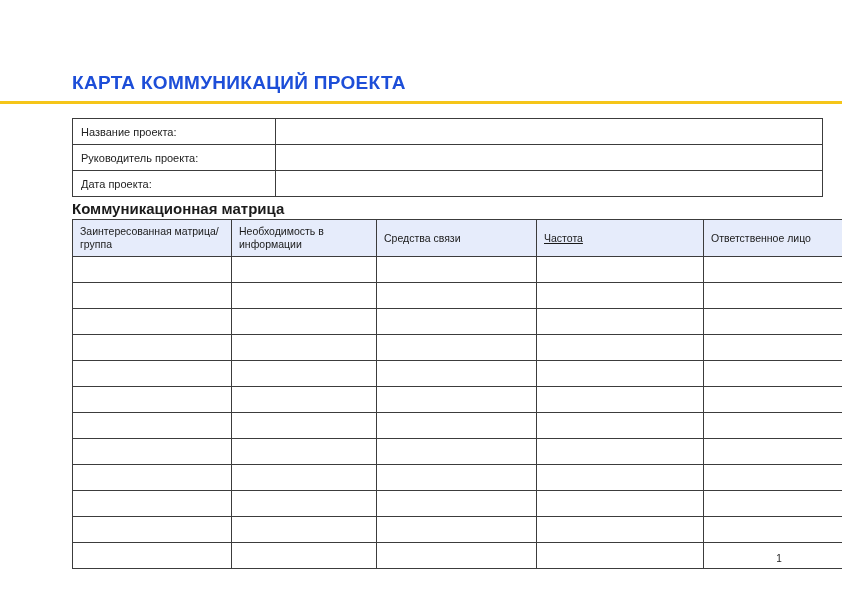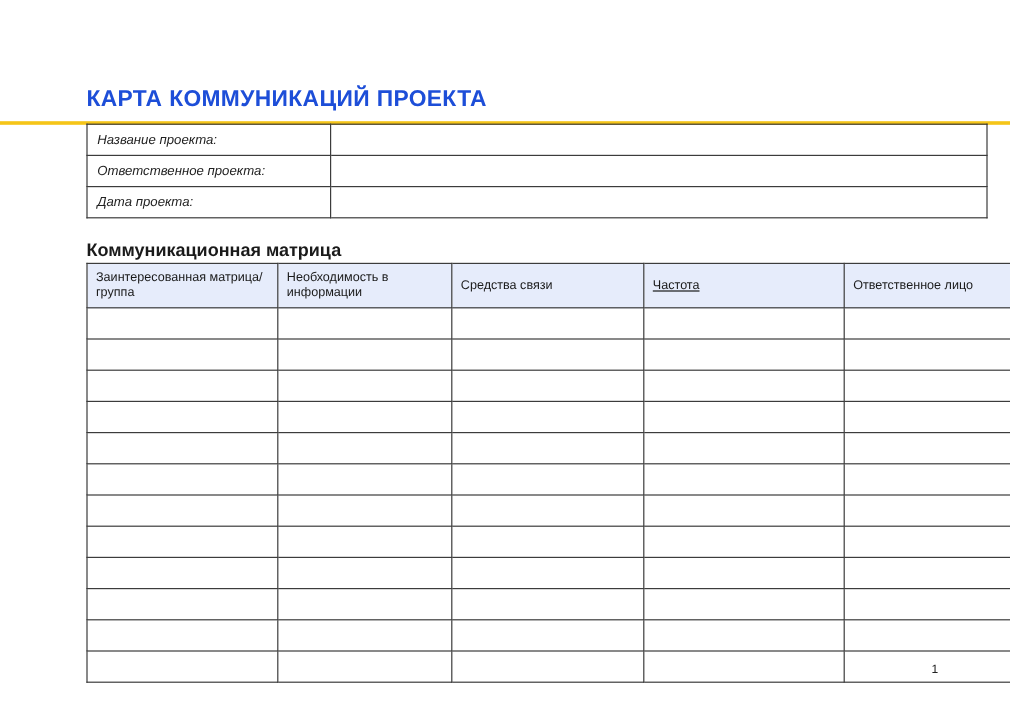--- a/index.html
+++ b/index.html
@@ -37,25 +37,24 @@
     top: 101px;
     width: 842px;
     height: 3px;
     background: #f5c518;
   }
 
   
   .info-table {
     position: absolute;
     left: 72px;
-    top: 103px;
+    top: 118px;
     width: 716px;
     border-collapse: collapse;
     table-layout: fixed;
-    font-style: italic;
   }
   .info-table td {
     border: 1px solid #3c3c3c;
     height: 25px;
     padding: 0 8px;
     font-size: 11px;
     vertical-align: middle;
   }
   .info-table td.label {
     width: 186px;
@@ -124,21 +123,21 @@
   <div class="title">КАРТА КОММУНИКАЦИЙ ПРОЕКТА</div>
   <div class="title-rule"></div>
 
   <table class="info-table">
     <tbody>
       <tr>
         <td class="label">Название проекта:</td>
         <td class="value"></td>
       </tr>
       <tr>
-        <td class="label">Ответственное проекта:</td>
+        <td class="label">Руководитель проекта:</td>
         <td class="value"></td>
       </tr>
       <tr>
         <td class="label">Дата проекта:</td>
         <td class="value"></td>
       </tr>
     </tbody>
   </table>
 
   <div class="section-title">Коммуникационная матрица</div>

